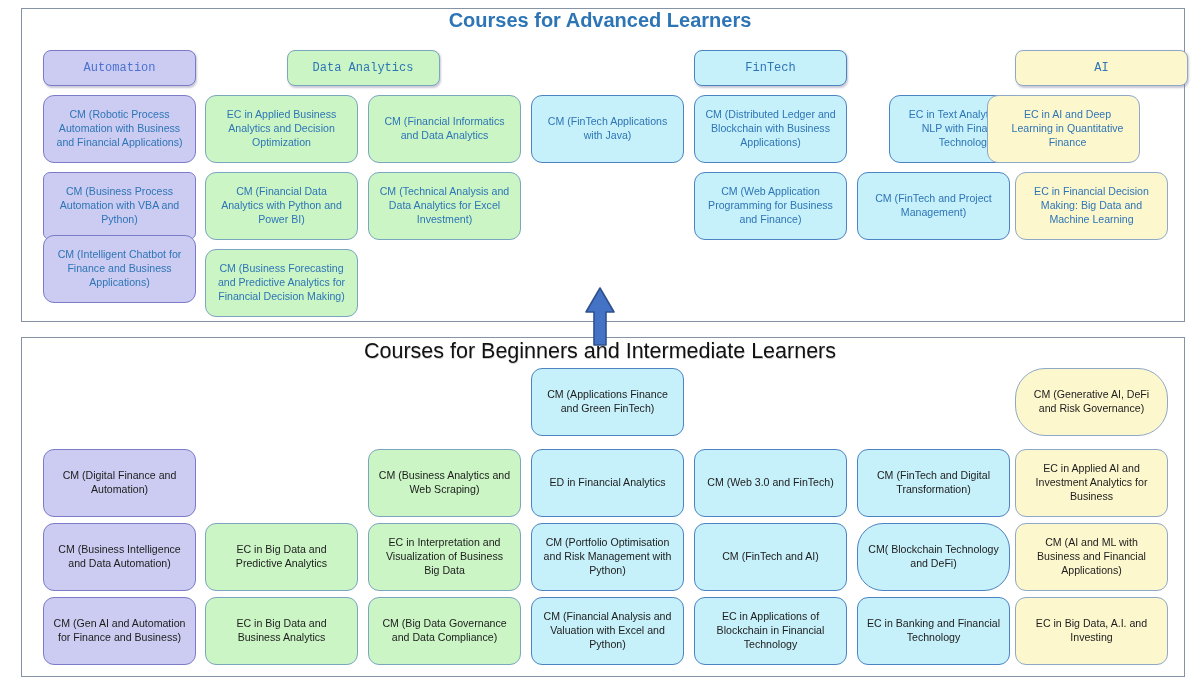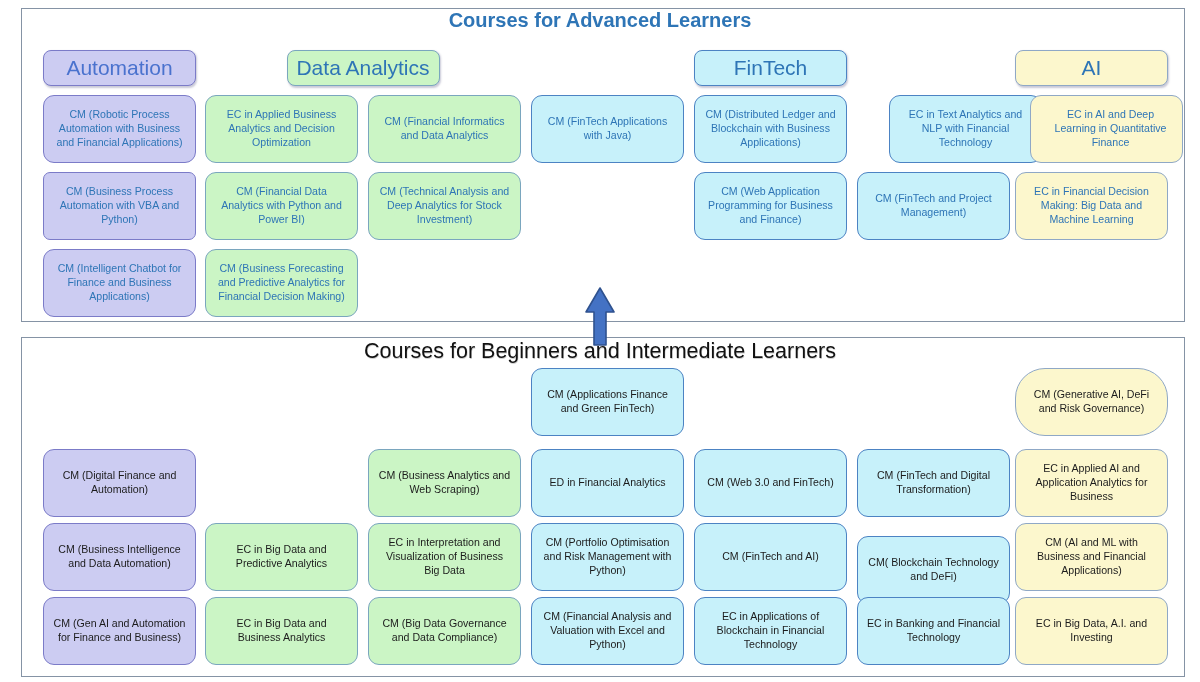--- a/index.html
+++ b/index.html
@@ -17,22 +17,23 @@
   #advanced-title {
     top:9px; font-size:20px; font-weight:bold; color:#2E75B6;
   }
   #beginner-title {
     top:339px; font-size:21.5px; font-weight:500; color:#111111;
     text-shadow:0.5px 0.5px 0 rgba(120,120,120,0.35);
   }
   .cat-header {
     position:absolute; height:36px; border-radius:8px;
     display:flex; align-items:center; justify-content:center;
-    font-size:21px; color:#2E75B6; border:1.5px solid;
+    font-size:12px; color:#2E75B6; border:1.5px solid;
     box-shadow:1px 1.5px 2px rgba(100,100,140,0.35);
+    font-family:Liberation Mono, monospace;
   }
   .course-box {
     position:absolute; width:153px; height:68px; border-radius:11px;
     display:flex; align-items:center; justify-content:center;
     text-align:center; font-size:10.6px; line-height:1.32;
     padding:4px 8px; border:1.4px solid;
   }
   .top-box { color:#2E75B6; }
   .bottom-box { color:#1c1c1c; }
   .cat-automation { background:#CCCCF2; border-color:#7B7BC8; }
@@ -52,54 +53,54 @@
   <div class="section" id="beginner-section" style="left:21px; top:337px; width:1164px; height:340px;"></div>
 
   <div class="section-title" id="advanced-title">Courses for Advanced Learners</div>
 
   <div class="section-title" id="beginner-title">Courses for Beginners and Intermediate Learners</div>
 
   <div id="headers-layer">
       <div class="cat-header cat-automation hdr-automation" style="left: 43px; top: 50px; width: 153px;">Automation</div>
       <div class="cat-header cat-data" style="left: 286.5px; top: 50px; width: 153px;">Data Analytics</div>
       <div class="cat-header cat-fintech" style="left: 694px; top: 50px; width: 153px;">FinTech</div>
-      <div class="cat-header cat-ai" style="left: 1015px; top: 50px; width: 153px;">AI</div>
+      <div class="cat-header cat-ai" style="left: 1015px; top: 50px; width: 173px;">AI</div>
     </div>
   <div id="advanced-boxes">
       <div class="course-box top-box cat-automation" style="left: 43px; top: 95px;">CM (Robotic Process Automation with Business and Financial Applications)</div>
       <div class="course-box top-box cat-data" style="left: 205px; top: 95px;">EC in Applied Business Analytics and Decision Optimization</div>
       <div class="course-box top-box cat-data" style="left: 368px; top: 95px;">CM (Financial Informatics and Data Analytics</div>
       <div class="course-box top-box cat-fintech" style="left: 531px; top: 95px;">CM (FinTech Applications with Java)</div>
       <div class="course-box top-box cat-fintech" style="left: 694px; top: 95px;">CM (Distributed Ledger and Blockchain with Business Applications)</div>
       <div class="course-box top-box cat-fintech" style="left: 857px; top: 95px; margin-left: 32px;">EC in Text Analytics and NLP with Financial Technology</div>
-      <div class="course-box top-box cat-ai" style="left: 1030px; top: 95px; padding-left: 16px;">EC in AI and Deep Learning in Quantitative Finance</div>
+      <div class="course-box top-box cat-ai" style="left: 987px; top: 95px; padding-left: 16px;">EC in AI and Deep Learning in Quantitative Finance</div>
       <div class="course-box top-box cat-automation" style="left: 43px; top: 172px; border-radius: 7px;">CM (Business Process Automation with VBA and Python)</div>
       <div class="course-box top-box cat-data" style="left: 205px; top: 172px;">CM (Financial Data Analytics with Python and Power BI)</div>
-      <div class="course-box top-box cat-data" style="left: 368px; top: 172px;">CM (Technical Analysis and Deep Analytics for Stock Investment)</div>
+      <div class="course-box top-box cat-data" style="left: 368px; top: 172px;">CM (Technical Analysis and Data Analytics for Excel Investment)</div>
       <div class="course-box top-box cat-fintech" style="left: 694px; top: 172px;">CM (Web Application Programming for Business and Finance)</div>
       <div class="course-box top-box cat-fintech" style="left: 857px; top: 172px;">CM (FinTech and Project Management)</div>
       <div class="course-box top-box cat-ai" style="left: 1015px; top: 172px;">EC in Financial Decision Making: Big Data and Machine Learning</div>
-      <div class="course-box top-box cat-automation" style="left: 43px; top: 249px;">CM (Intelligent Chatbot for Finance and Business Applications)</div>
+      <div class="course-box top-box cat-automation" style="left: 43px; top: 235px;">CM (Intelligent Chatbot for Finance and Business Applications)</div>
       <div class="course-box top-box cat-data" style="left: 205px; top: 249px;">CM (Business Forecasting and Predictive Analytics for Financial Decision Making)</div>
     </div>
   <div id="beginner-boxes">
       <div class="course-box bottom-box cat-fintech" style="left: 531px; top: 368px;">CM (Applications Finance and Green FinTech)</div>
       <div class="course-box bottom-box cat-ai" style="left: 1015px; top: 368px; border-radius: 30px;">CM (Generative AI, DeFi and Risk Governance)</div>
       <div class="course-box bottom-box cat-automation" style="left: 43px; top: 449px; padding-left: 8px;">CM (Digital Finance and Automation)</div>
       <div class="course-box bottom-box cat-data" style="left: 368px; top: 449px;">CM (Business Analytics and Web Scraping)</div>
       <div class="course-box bottom-box cat-fintech" style="left: 531px; top: 449px;">ED in Financial Analytics</div>
       <div class="course-box bottom-box cat-fintech" style="left: 694px; top: 449px;">CM (Web 3.0 and FinTech)</div>
       <div class="course-box bottom-box cat-fintech" style="left: 857px; top: 449px;">CM (FinTech and Digital Transformation)</div>
-      <div class="course-box bottom-box cat-ai" style="left: 1015px; top: 449px;">EC in Applied AI and Application Analytics for Business</div>
+      <div class="course-box bottom-box cat-ai" style="left: 1015px; top: 449px;">EC in Applied AI and Investment Analytics for Business</div>
       <div class="course-box bottom-box cat-automation" style="left: 43px; top: 523px;">CM (Business Intelligence and Data Automation)</div>
       <div class="course-box bottom-box cat-data" style="left: 205px; top: 523px;">EC in Big Data and Predictive Analytics</div>
       <div class="course-box bottom-box cat-data" style="left: 368px; top: 523px;">EC in Interpretation and Visualization of Business Big Data</div>
       <div class="course-box bottom-box cat-fintech" style="left: 531px; top: 523px;">CM (Portfolio Optimisation and Risk Management with Python)</div>
       <div class="course-box bottom-box cat-fintech" style="left: 694px; top: 523px;">CM (FinTech and AI)</div>
-      <div class="course-box bottom-box cat-fintech" style="left: 857px; top: 536px;">CM( Blockchain Technology and DeFi)</div>
+      <div class="course-box bottom-box cat-fintech" style="left: 857px; top: 523px; border-radius: 26px;">CM( Blockchain Technology and DeFi)</div>
       <div class="course-box bottom-box cat-ai" style="left: 1015px; top: 523px;">CM (AI and ML with Business and Financial Applications)</div>
       <div class="course-box bottom-box cat-automation" style="left: 43px; top: 597px;">CM (Gen AI and Automation for Finance and Business)</div>
       <div class="course-box bottom-box cat-data" style="left: 205px; top: 597px;">EC in Big Data and Business Analytics</div>
       <div class="course-box bottom-box cat-data" style="left: 368px; top: 597px;">CM (Big Data Governance and Data Compliance)</div>
       <div class="course-box bottom-box cat-fintech" style="left: 531px; top: 597px;">CM (Financial Analysis and Valuation with Excel and Python)</div>
       <div class="course-box bottom-box cat-fintech" style="left: 694px; top: 597px;">EC in Applications of Blockchain in Financial Technology</div>
       <div class="course-box bottom-box cat-fintech" style="left: 857px; top: 597px;">EC in Banking and Financial Technology</div>
       <div class="course-box bottom-box cat-ai" style="left: 1015px; top: 597px;">EC in Big Data, A.I. and Investing</div>
     </div>
 

